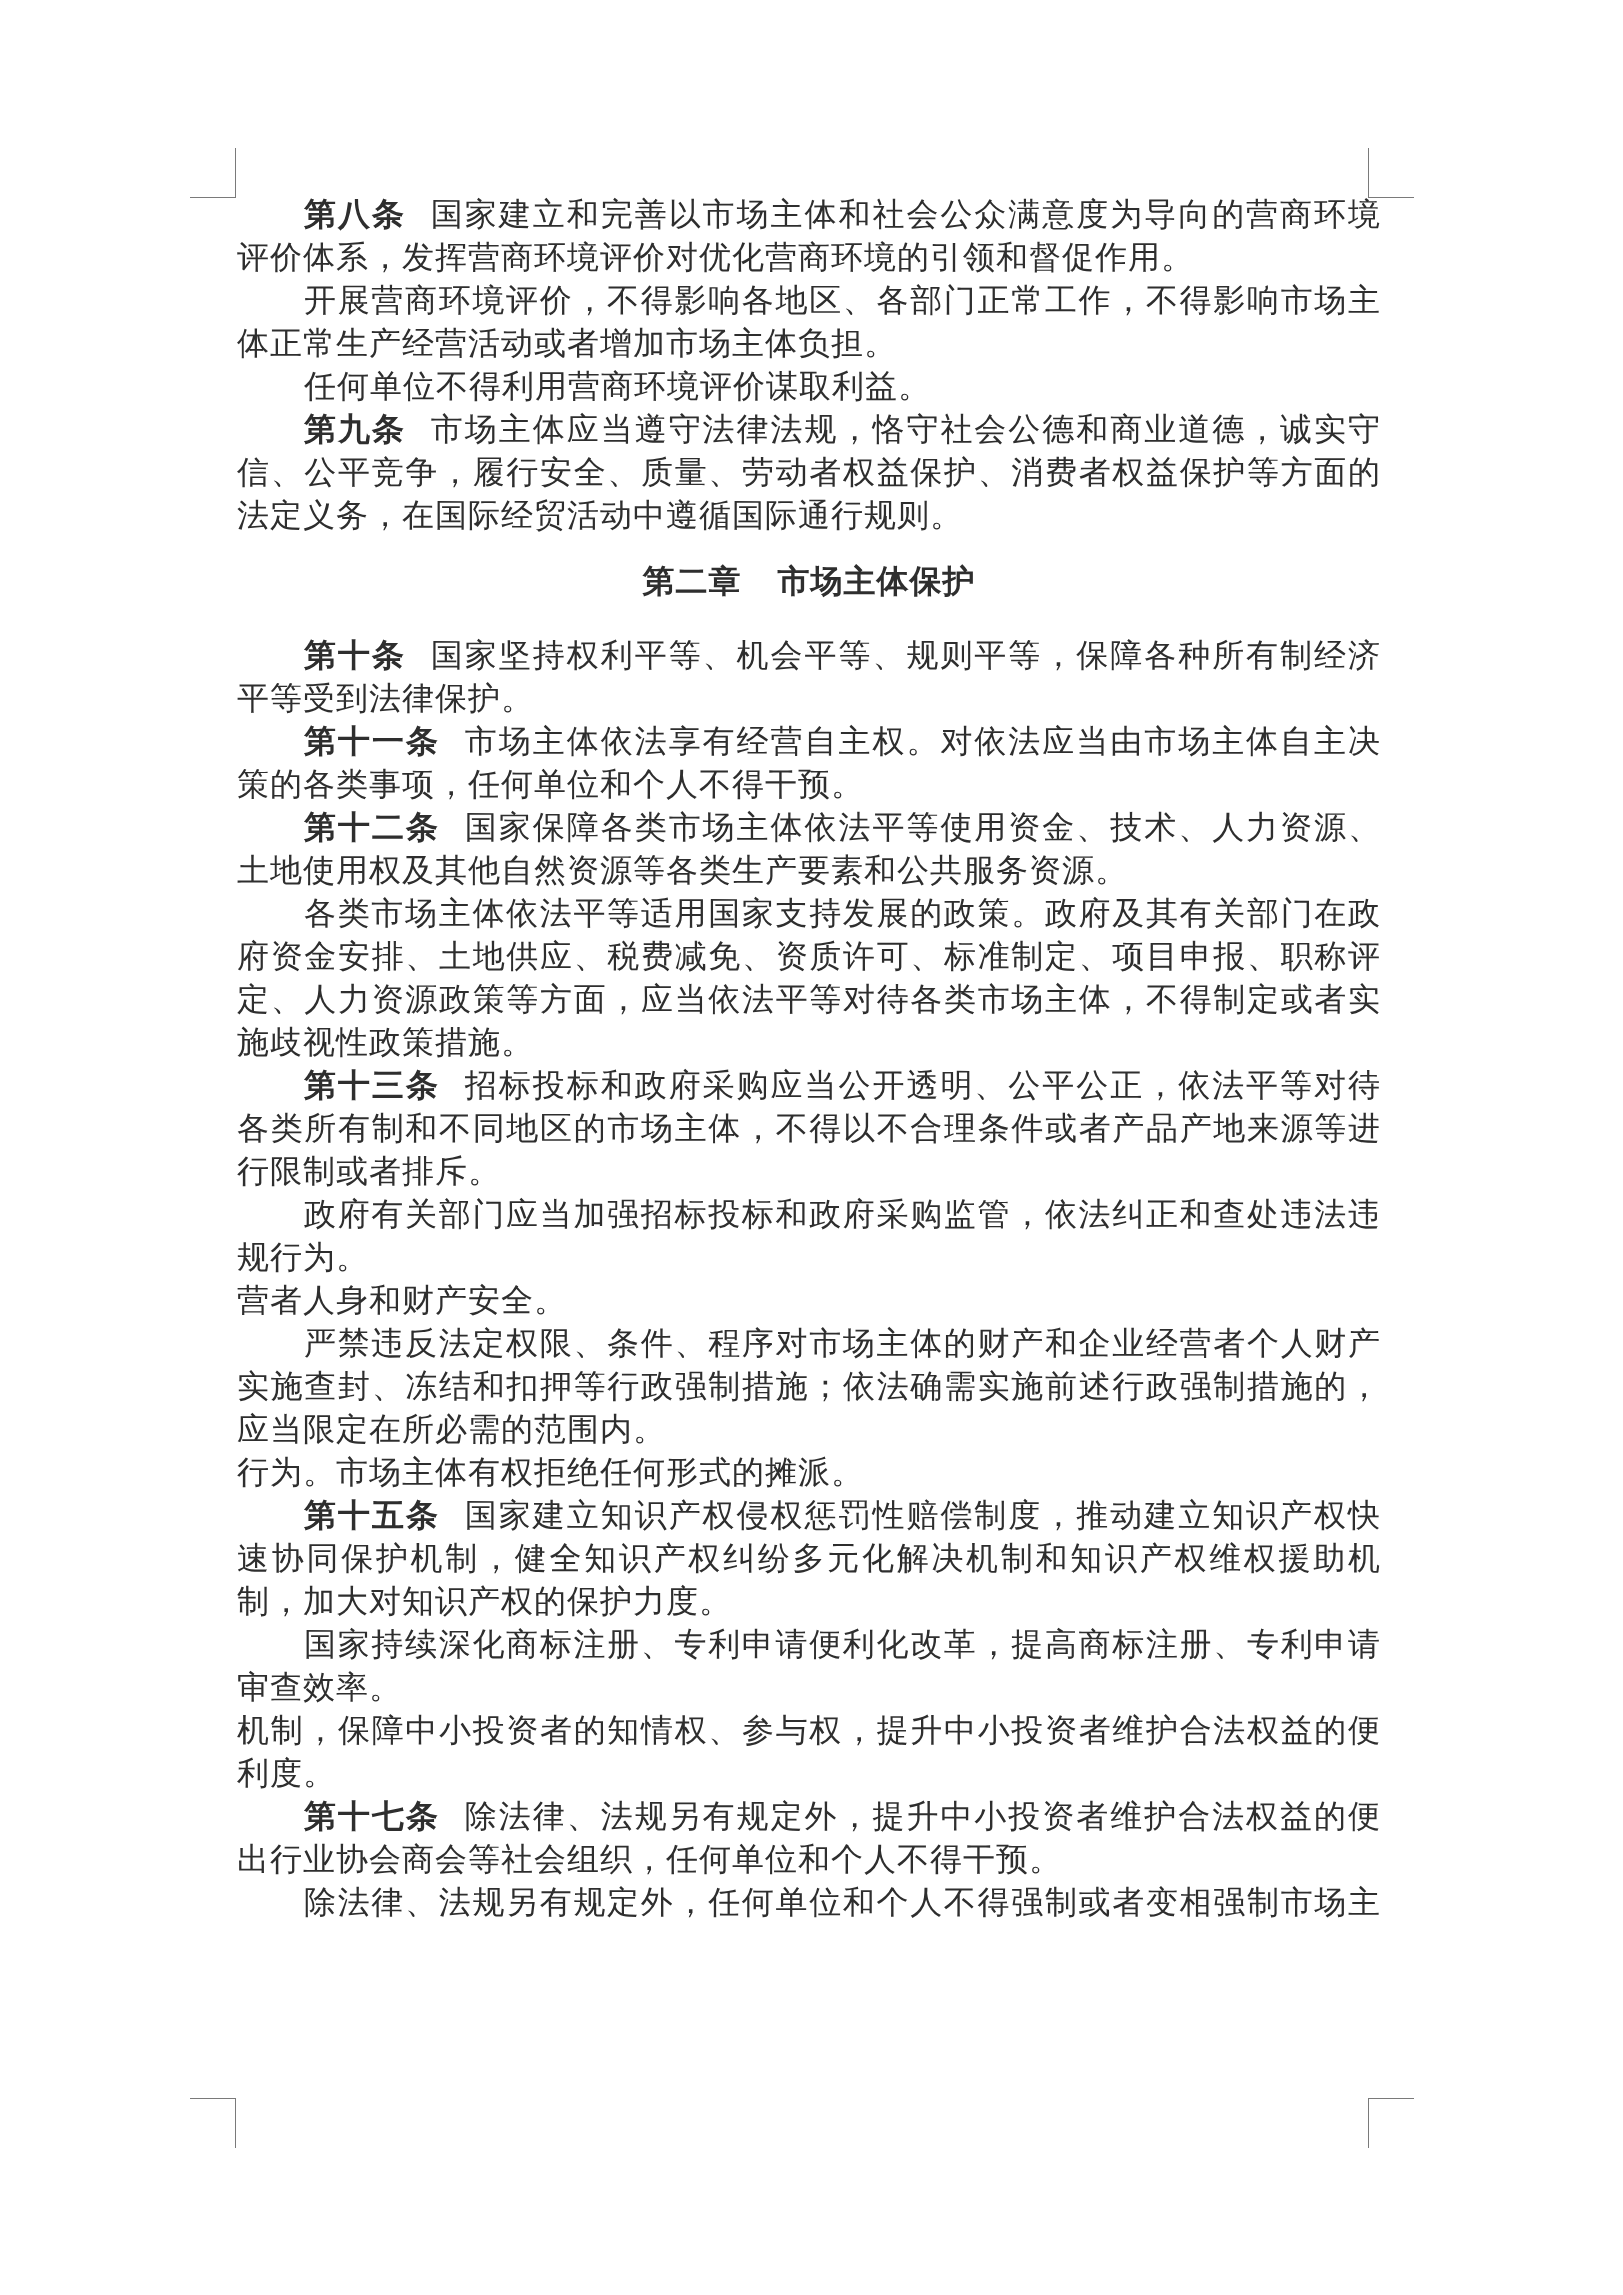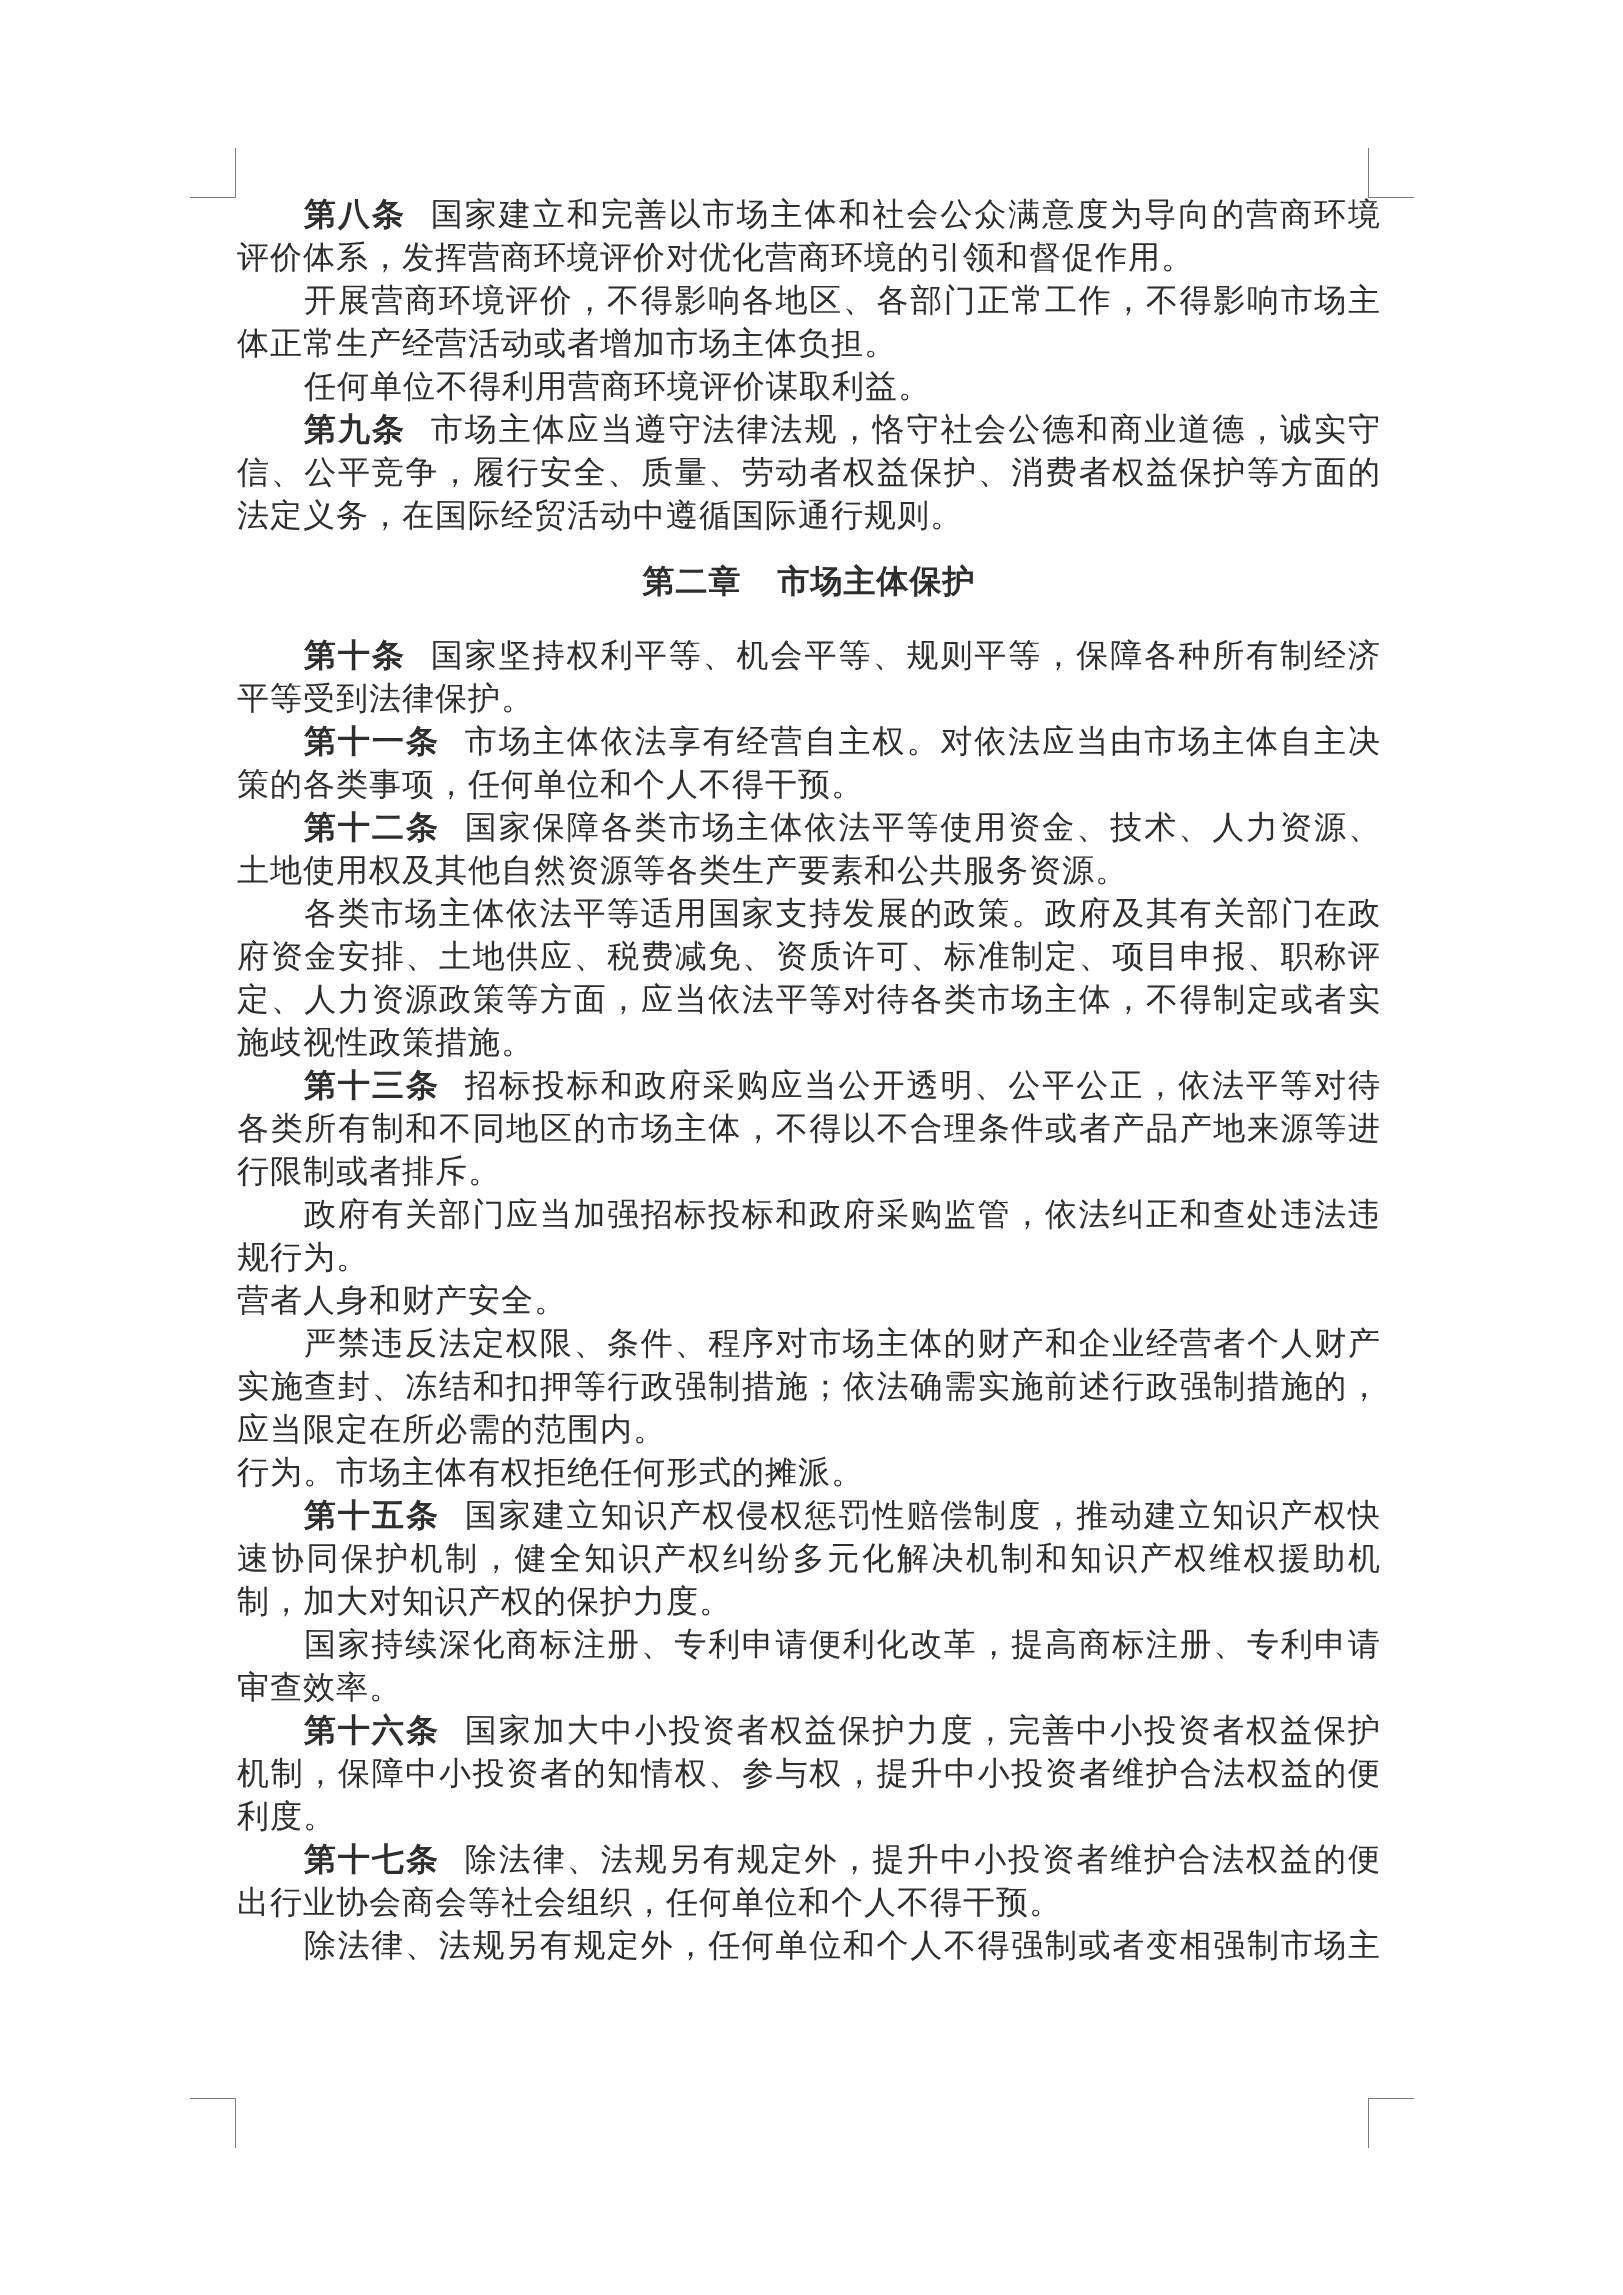--- a/index.html
+++ b/index.html
@@ -102,21 +102,20 @@
       <div class="line"><span>营者人身和财产安全。</span></div>
       <div class="line indent justify"><span>严禁违反法定权限、条件、程序对市场主体的财产和企业经营者个人财产</span></div>
       <div class="line justify"><span>实施查封、冻结和扣押等行政强制措施；依法确需实施前述行政强制措施的，</span></div>
       <div class="line"><span>应当限定在所必需的范围内。</span></div>
       <div class="line"><span>行为。市场主体有权拒绝任何形式的摊派。</span></div>
       <div class="line indent justify"><span class="lead">第十五条</span><span class="lead-gap"></span><span>国家建立知识产权侵权惩罚性赔偿制度，推动建立知识产权快</span></div>
       <div class="line justify"><span>速协同保护机制，健全知识产权纠纷多元化解决机制和知识产权维权援助机</span></div>
       <div class="line"><span>制，加大对知识产权的保护力度。</span></div>
       <div class="line indent justify"><span>国家持续深化商标注册、专利申请便利化改革，提高商标注册、专利申请</span></div>
       <div class="line"><span>审查效率。</span></div>
-      <div class="line indent justify"><span class="lead">第十六条</span><span class="lead-gap"></span><span>国家加大中小投资者权益保护力度，完善中小投资者权益保护</span></div>
       <div class="line justify"><span>机制，保障中小投资者的知情权、参与权，提升中小投资者维护合法权益的便</span></div>
       <div class="line"><span>利度。</span></div>
       <div class="line indent justify"><span class="lead">第十七条</span><span class="lead-gap"></span><span>除法律、法规另有规定外，提升中小投资者维护合法权益的便</span></div>
       <div class="line"><span>出行业协会商会等社会组织，任何单位和个人不得干预。</span></div>
       <div class="line indent justify"><span>除法律、法规另有规定外，任何单位和个人不得强制或者变相强制市场主</span></div>
     </div>
 </div>
 
 
 </body></html>

